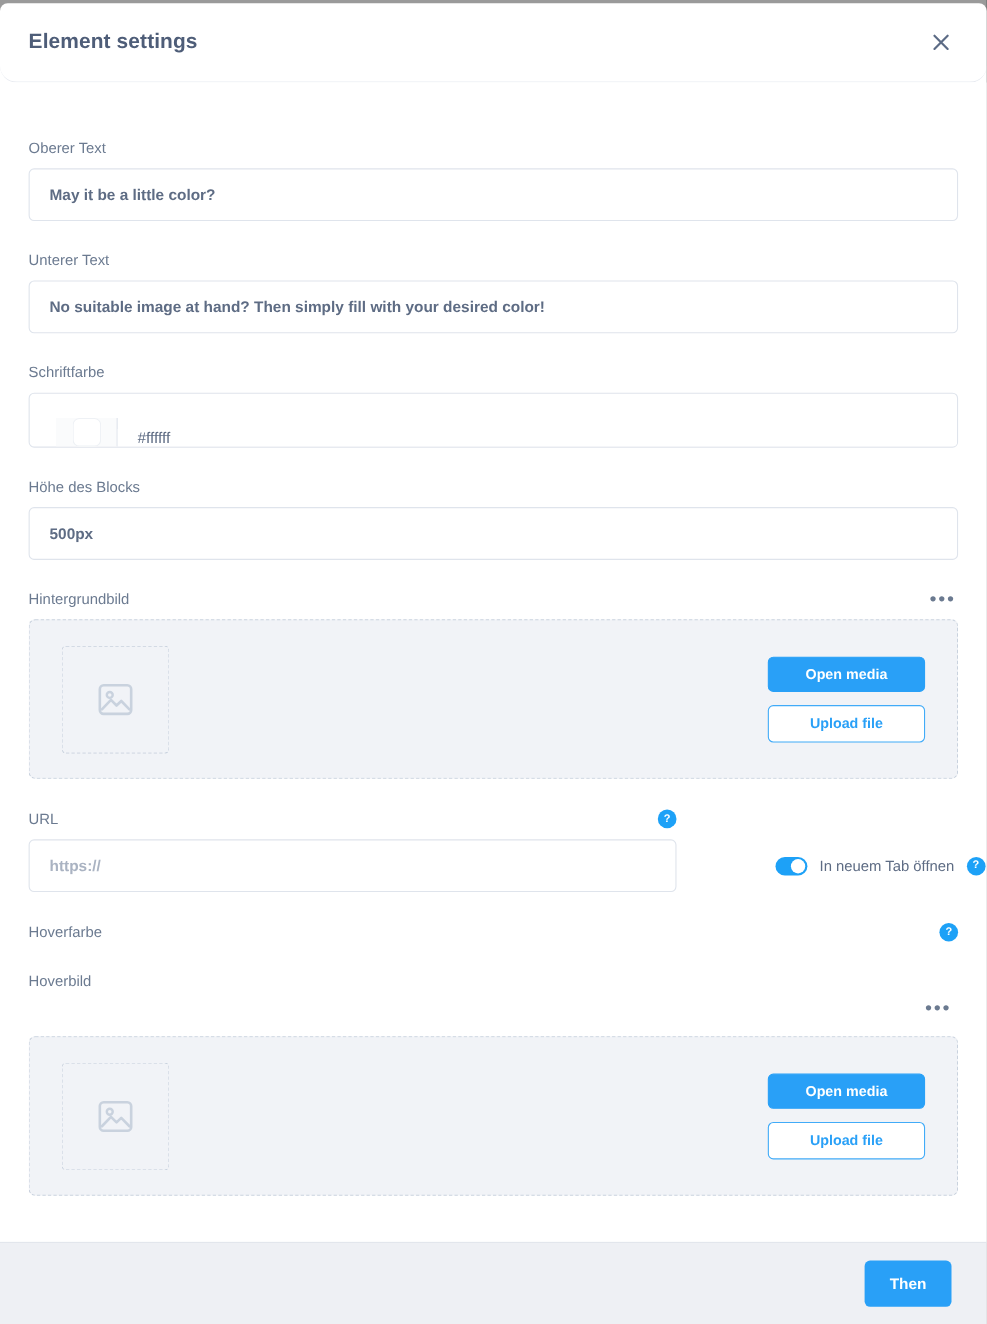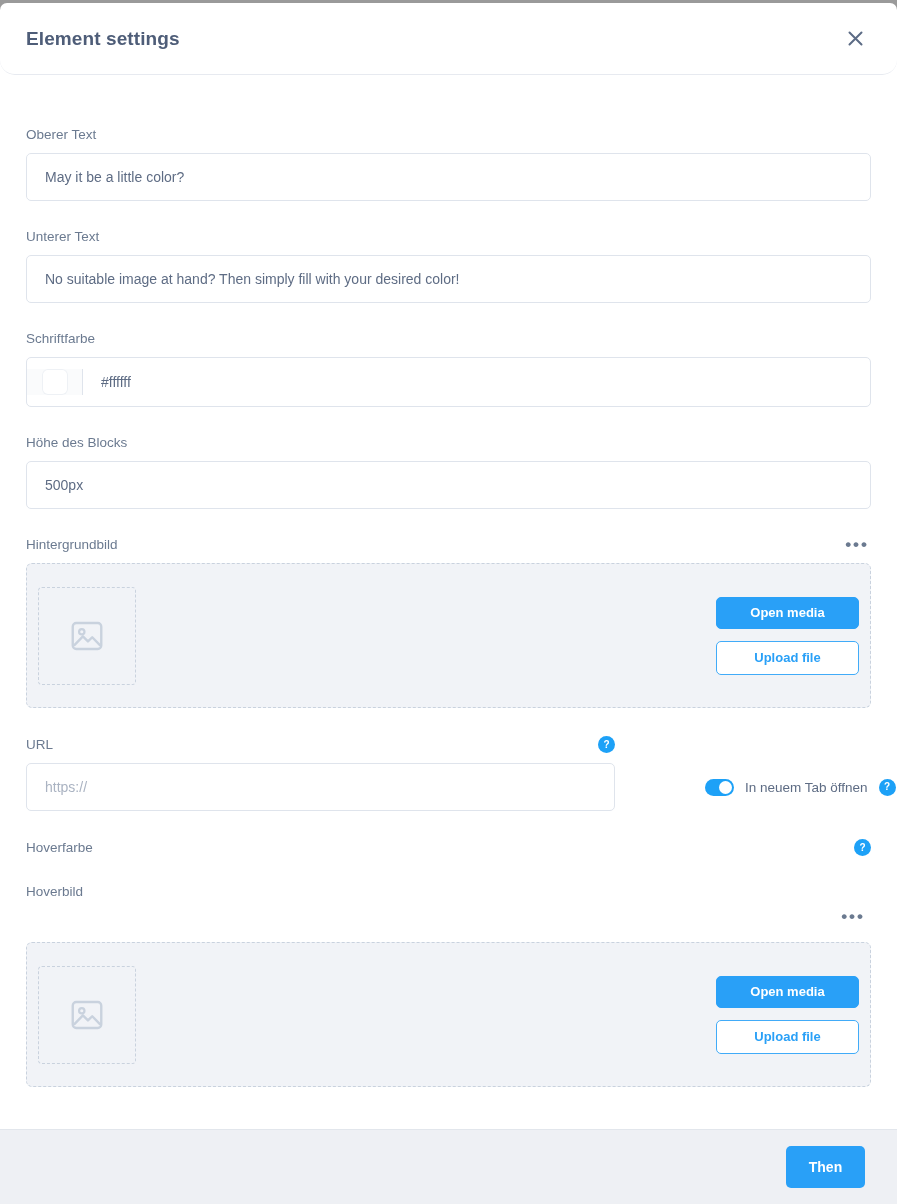--- a/index.html
+++ b/index.html
@@ -116,31 +116,33 @@
     height: 48px;
     box-sizing: border-box;
     border: 1px solid #dfe4ec;
     border-radius: 5px;
     padding: 0 18px;
     font-size: 14px;
     color: #5e6c84;
     font-family: "Liberation Sans", sans-serif;
     background: #fff;
     outline: none;
+    font-weight: bold;
   }
   .text-input::placeholder { color: #aab3c2; }
 
   
   .color-row {
     display: flex;
-    align-items: center;
+    align-items: flex-end;
     border: 1px solid #dfe4ec;
     border-radius: 5px;
     overflow: hidden;
     height: 48px;
+    padding-left: 24px;
   }
   .color-swatch-cell {
     width: 55px;
     flex: 0 0 55px;
     background: #fafbfc;
     border-right: 1px solid #dfe4ec;
     display: flex;
     align-items: center;
     justify-content: center;
     cursor: pointer;
@@ -164,21 +166,21 @@
 
   
   .media-zone {
     position: relative;
     border: 1px dashed #c9d2de;
     border-radius: 6px;
     background: #f1f3f7;
     height: 145px;
     display: flex;
     align-items: center;
-    padding: 0 11px;
+    padding: 0 29px;
     box-sizing: border-box;
   }
   .media-thumb {
     width: 96px;
     height: 96px;
     border: 1px dashed #c9d2de;
     border-radius: 4px;
     display: flex;
     align-items: center;
     justify-content: center;

